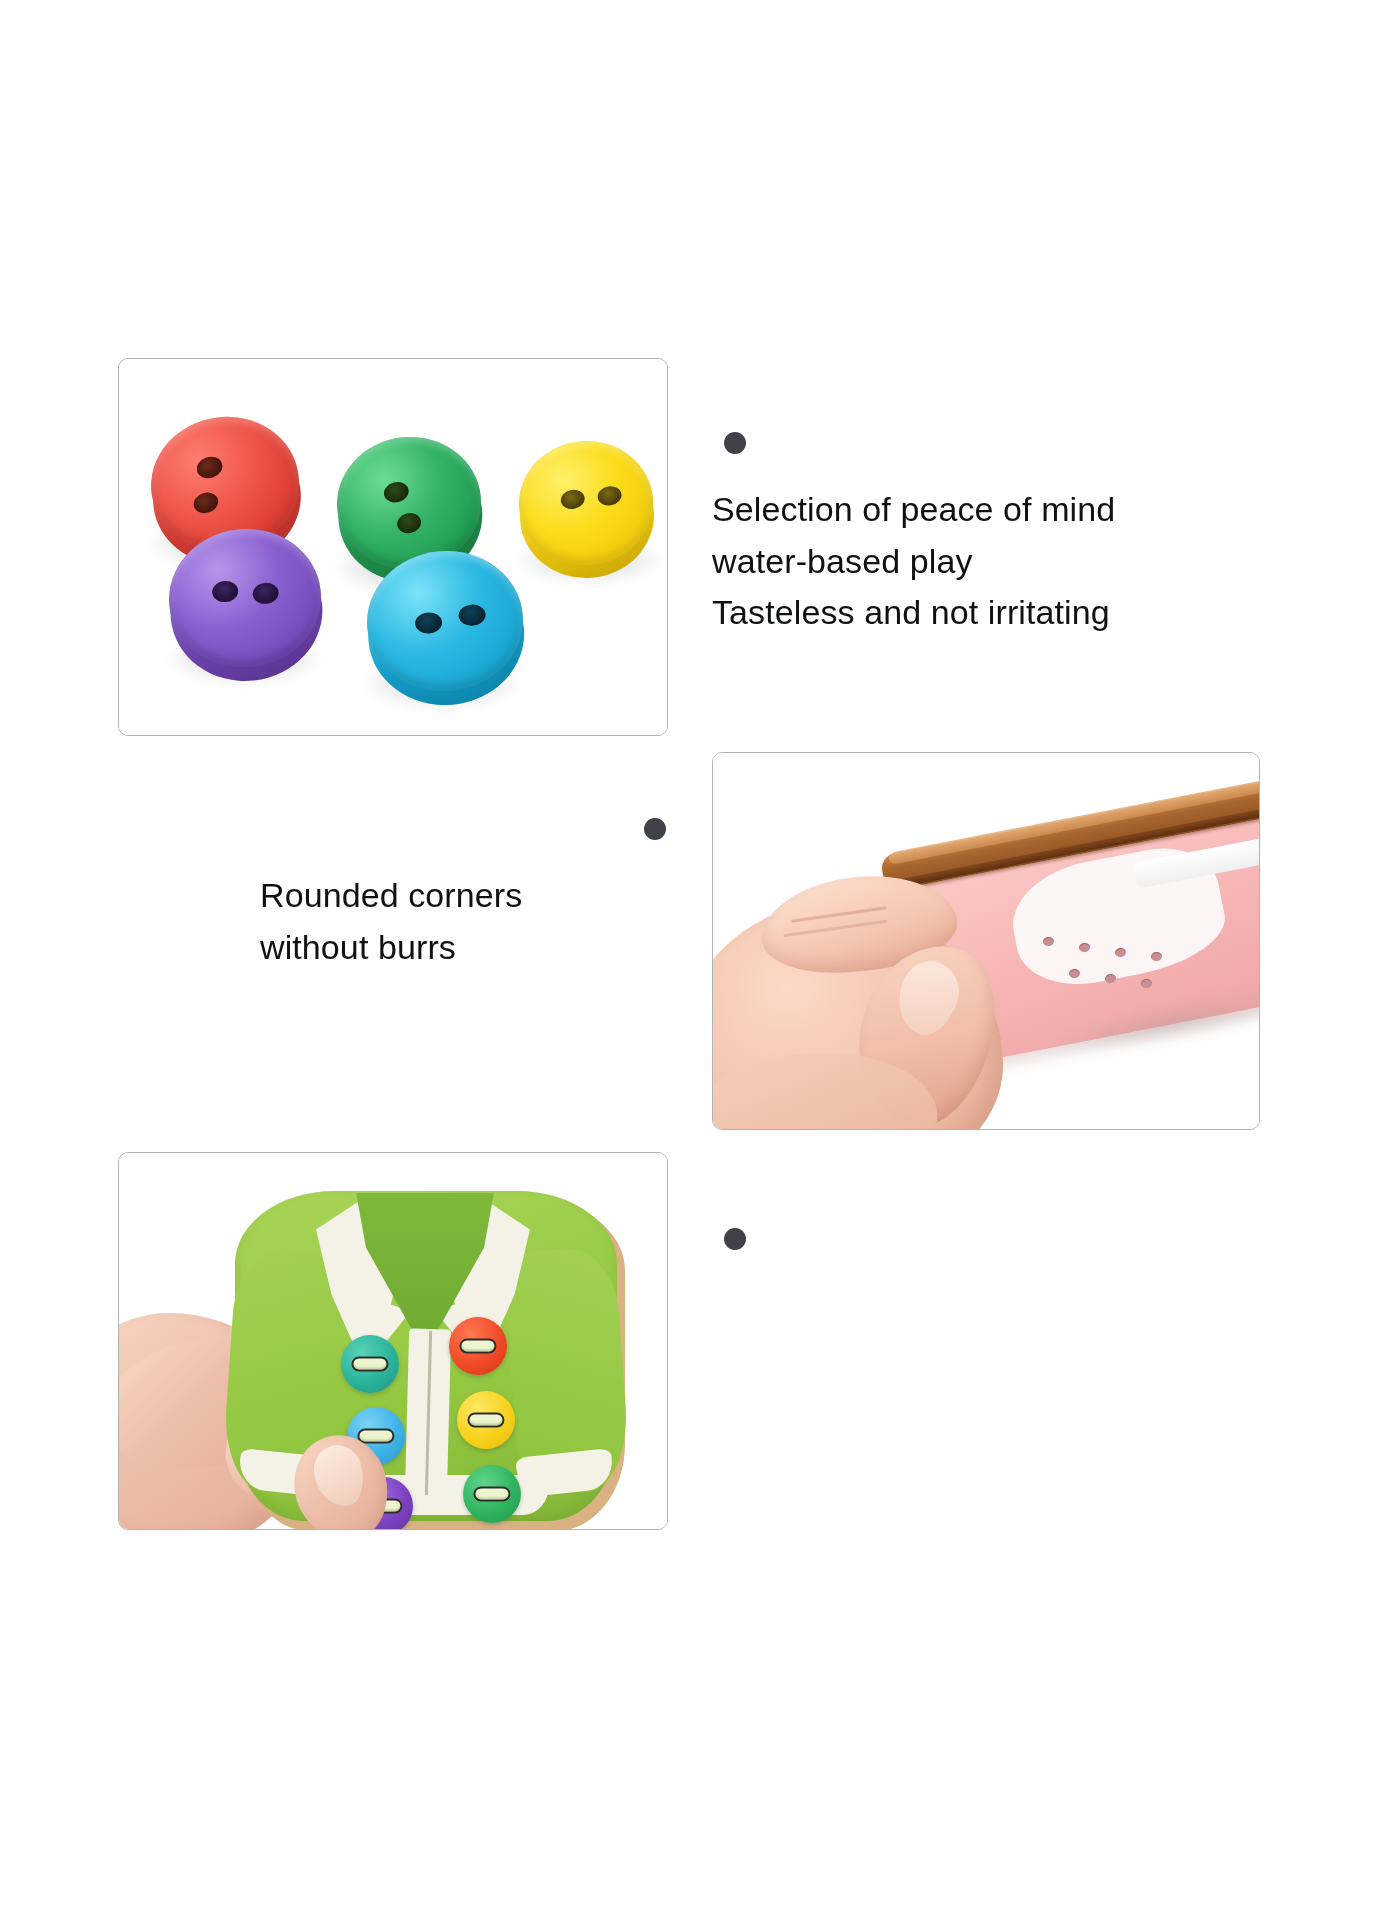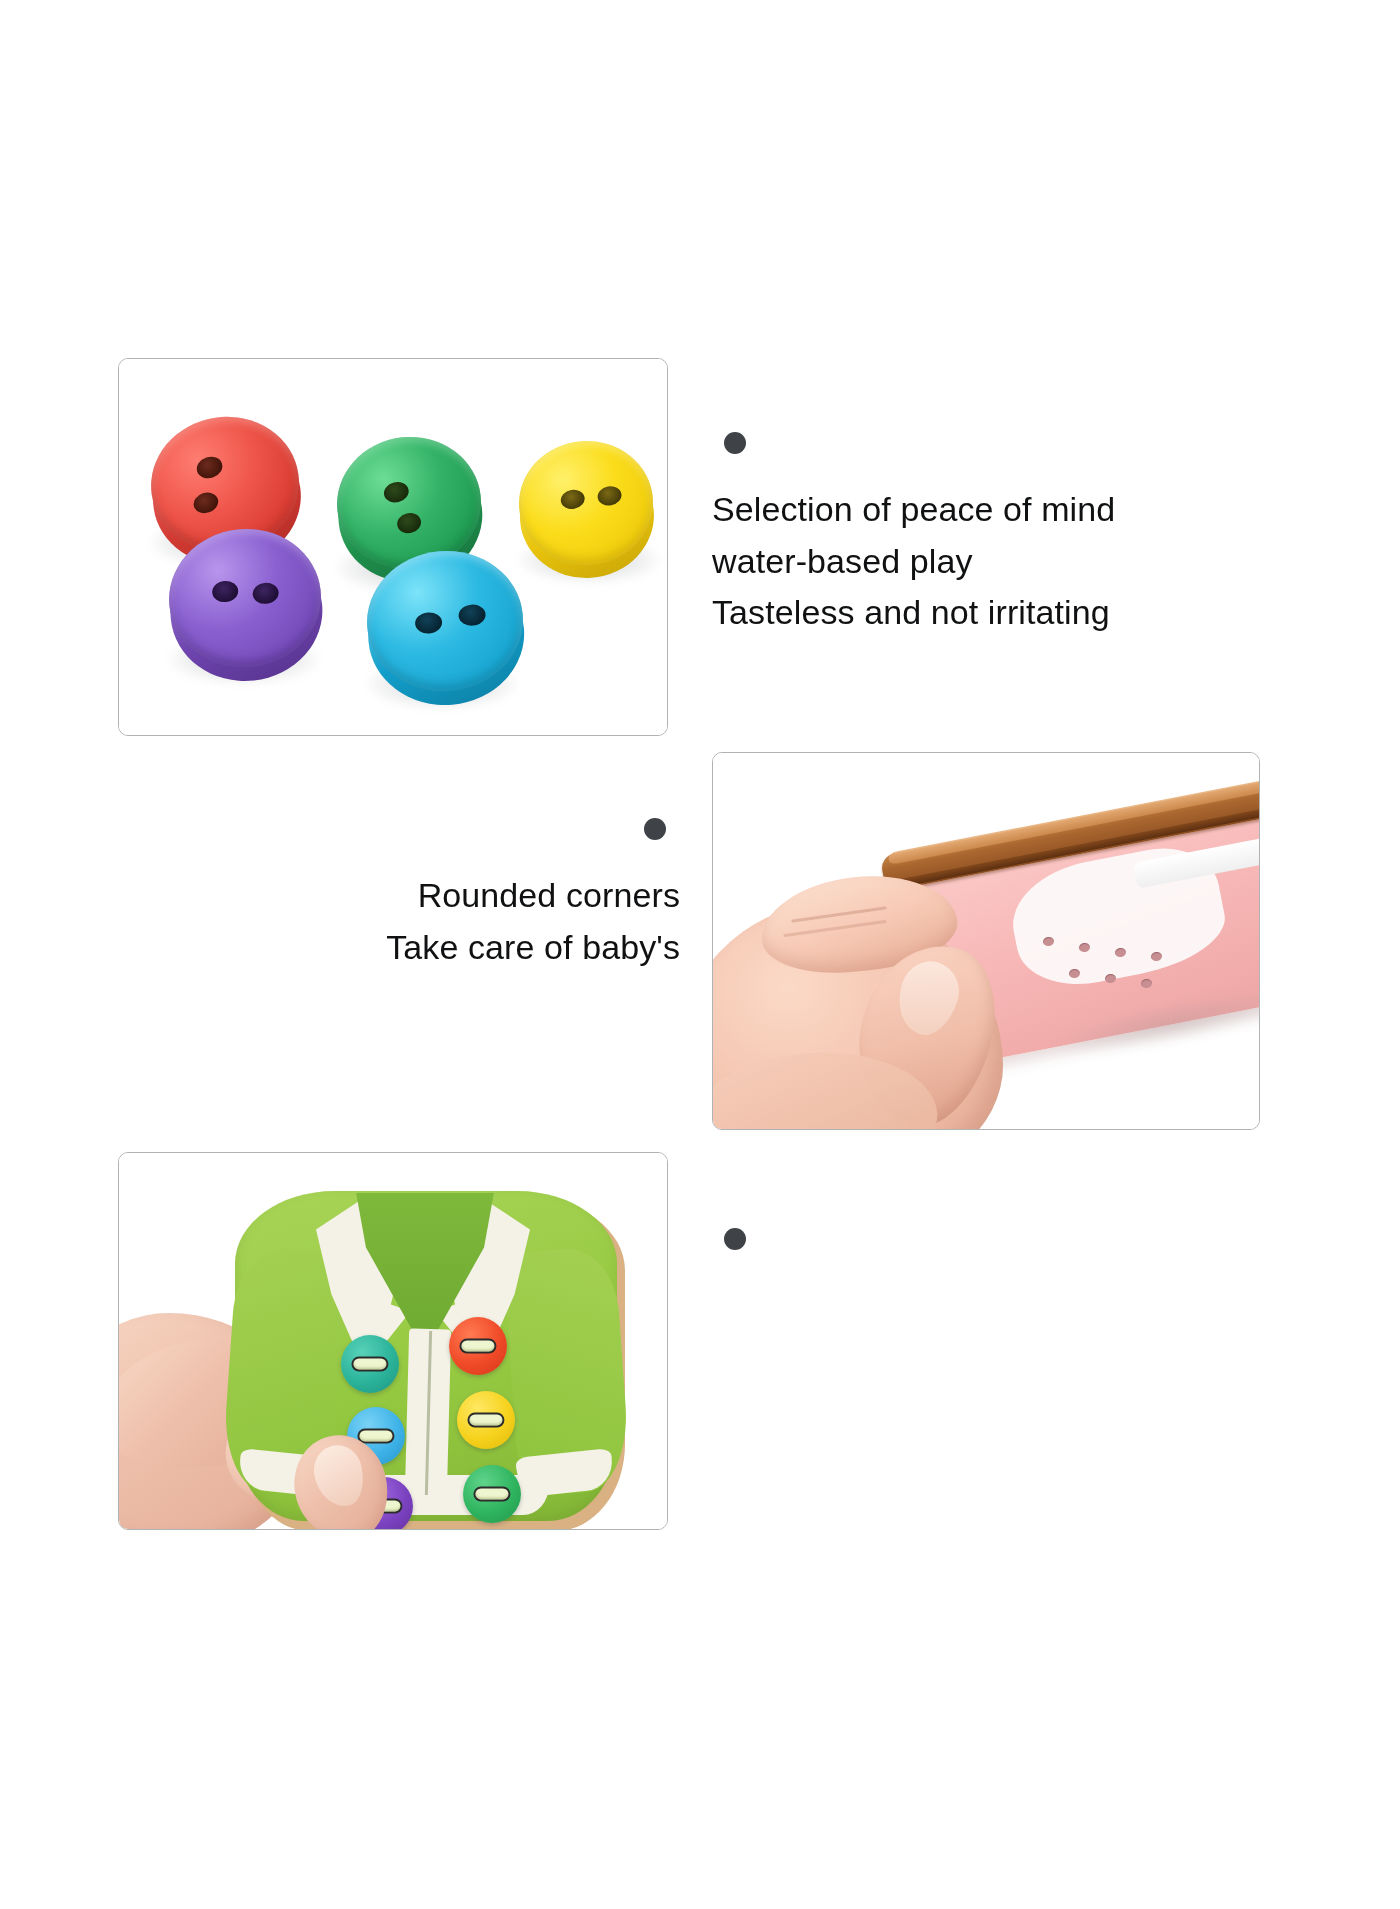--- a/index.html
+++ b/index.html
@@ -40,21 +40,21 @@
     background: #3f4347;
   }
   .feature-line {
     font-size: 34px;
     line-height: 1.52;
     color: #101112;
     letter-spacing: 0.1px;
     white-space: nowrap;
   }
   .align-left  .bullet-dot { margin-left: 12px; margin-bottom: 30px; }
-  .align-right { text-align: right; }
+  .align-right { text-align: left; }
   .align-right .bullet-dot { margin-left: auto; margin-right: 14px; margin-bottom: 30px; }
 
   
   .btn-disc {
     position: absolute;
     border-radius: 50%;
   }
   .btn-disc .disc-side {
     position: absolute;
     left: 0; top: 0;
@@ -202,21 +202,21 @@
   <div class="text-block align-left" style="left:712px; top:432px; width:600px;">
     <div class="bullet-dot"></div>
     <div class="feature-line">Selection of peace of mind</div>
     <div class="feature-line">water-based play</div>
     <div class="feature-line">Tasteless and not irritating</div>
   </div>
 
   <div class="text-block align-right" style="left:260px; top:818px; width:420px;">
     <div class="bullet-dot"></div>
     <div class="feature-line">Rounded corners</div>
-    <div class="feature-line">Take care of baby's</div>
+    <div class="feature-line">without burrs</div>
   </div>
 
   <div class="photo-frame" style="left:712px; top:752px; width:548px; height:378px;">
     <div class="photo-stage">
       <div class="p2-board-wrap">
 
         <div class="p2-panel" style="left:180px; top:98px; width:410px; height:186px;
                     background:linear-gradient(170deg,#fbc9c7 0%,#f6b6b5 48%,#edA5a4 100%);
                     transform:rotate(-11deg); border-radius:10px 30px 60px 22px / 26px 50px 50px 30px;
                     box-shadow:0 8px 14px rgba(180,140,140,.30);"></div>

